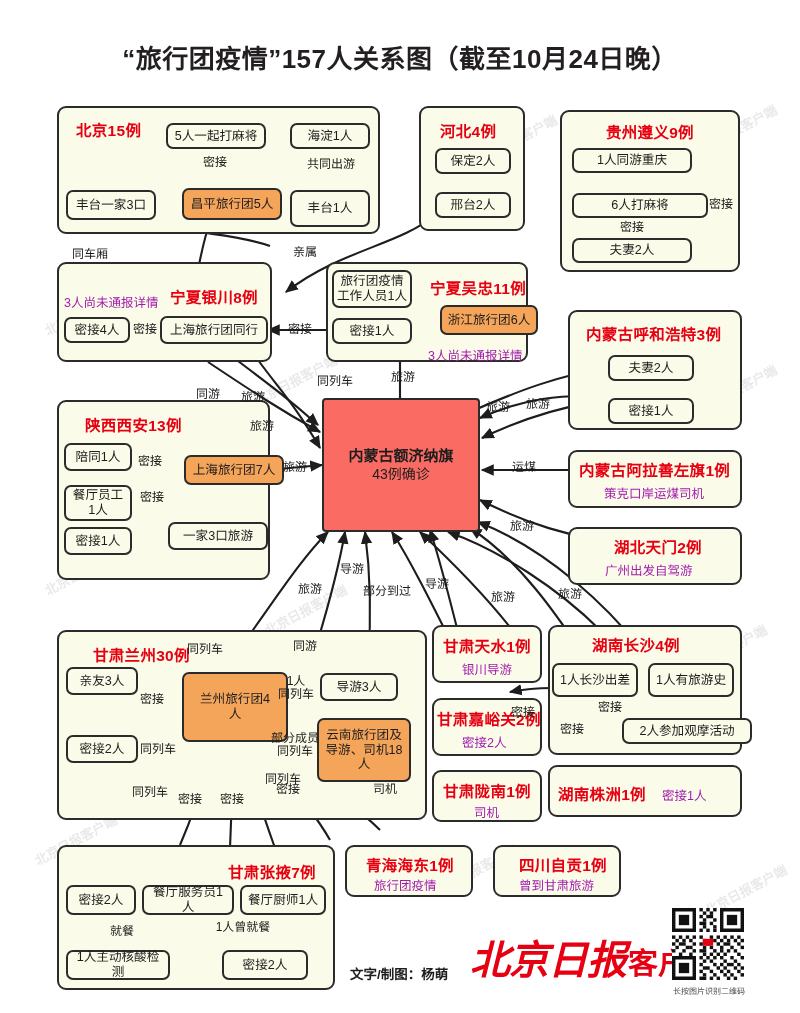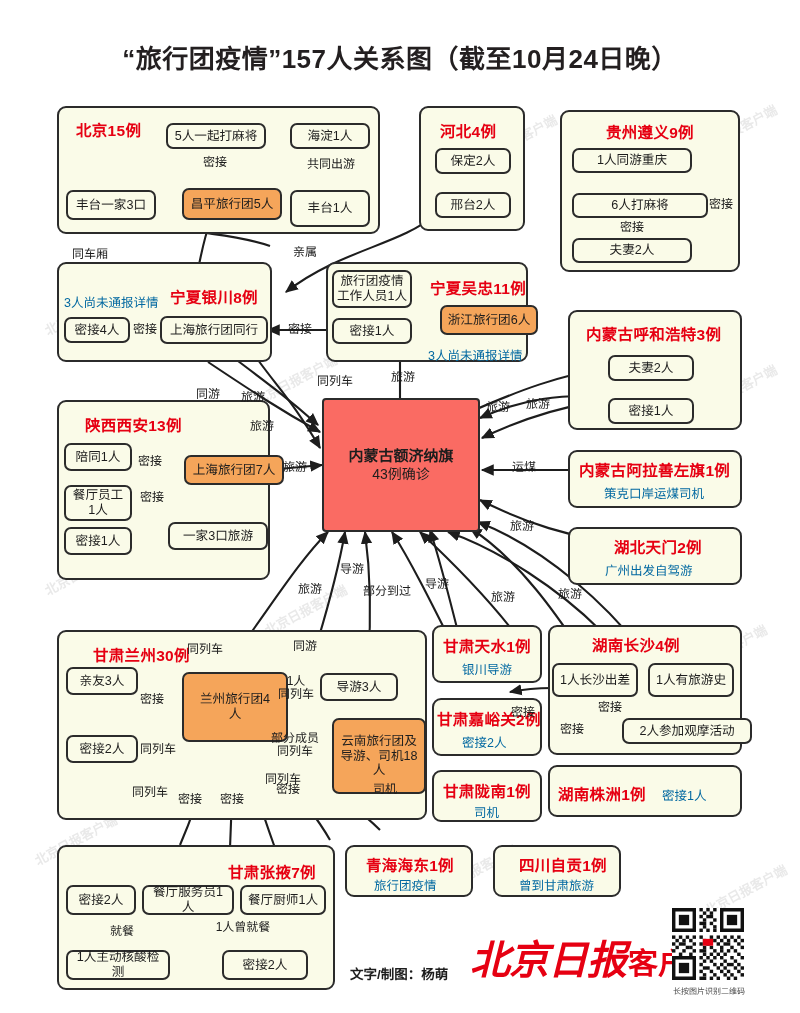--- a/index.html
+++ b/index.html
@@ -21,21 +21,21 @@
 
   .cluster{
     position:absolute;background:#FAFBE8;border:2.2px solid #2b2b2b;
     border-radius:9px;box-sizing:border-box;
   }
   .cluster-title{
     position:absolute;color:#E60012;font-weight:bold;font-size:15.5px;
     white-space:nowrap;letter-spacing:.3px;
   }
   .cluster-note{
-    position:absolute;color:#0369a1;font-size:12.5px;white-space:nowrap;
+    position:absolute;color:#a21caf;font-size:12.5px;white-space:nowrap;
   }
   .sub{
     position:absolute;background:#FAFBE8;border:2.1px solid #2b2b2b;
     border-radius:7px;box-sizing:border-box;
     display:flex;align-items:center;justify-content:center;text-align:center;
     font-size:12.6px;color:#1d1d1d;line-height:1.18;padding:2px 3px;
   }
   .sub.orange{background:#F5A55A;border-color:#2b2b2b;margin-left:16px;}
   .hub{
     position:absolute;background:#FA6B63;border:2.4px solid #2b2b2b;
@@ -278,21 +278,21 @@
 
     <div class="cluster" style="left:57px;top:630px;width:370px;height:190px;"></div>
     <div class="cluster-title" style="left:93px;top:643px;">甘肃兰州30例</div>
     <div class="sub" style="left:66px;top:667px;width:72px;height:28px;">亲友3人</div>
     <div class="sub" style="left:66px;top:735px;width:72px;height:28px;">密接2人</div>
     <div class="sub orange" style="left:166px;top:672px;width:106px;height:70px;">
       <span style="white-space:pre-line;">兰州旅行团4
 人</span>
     </div>
     <div class="sub" style="left:320px;top:673px;width:78px;height:28px;">导游3人</div>
-    <div class="sub orange" style="left:316px;top:718px;width:94px;height:76px;">
+    <div class="sub orange" style="left:301px;top:718px;width:94px;height:64px;">
       <span style="white-space:pre-line;">云南旅行团及
 导游、司机18人</span>
     </div>
     <div class="edge-label" style="left:205px;top:650px;">同列车</div>
     <div class="edge-label" style="left:305px;top:647px;">同游</div>
     <div class="edge-label" style="left:152px;top:700px;">密接</div>
     <div class="edge-label two" style="left:296px;top:688px;white-space:pre-line;">1人
 同列车</div>
     <div class="edge-label" style="left:158px;top:750px;">同列车</div>
     <div class="edge-label two" style="left:295px;top:745px;white-space:pre-line;">部分成员

